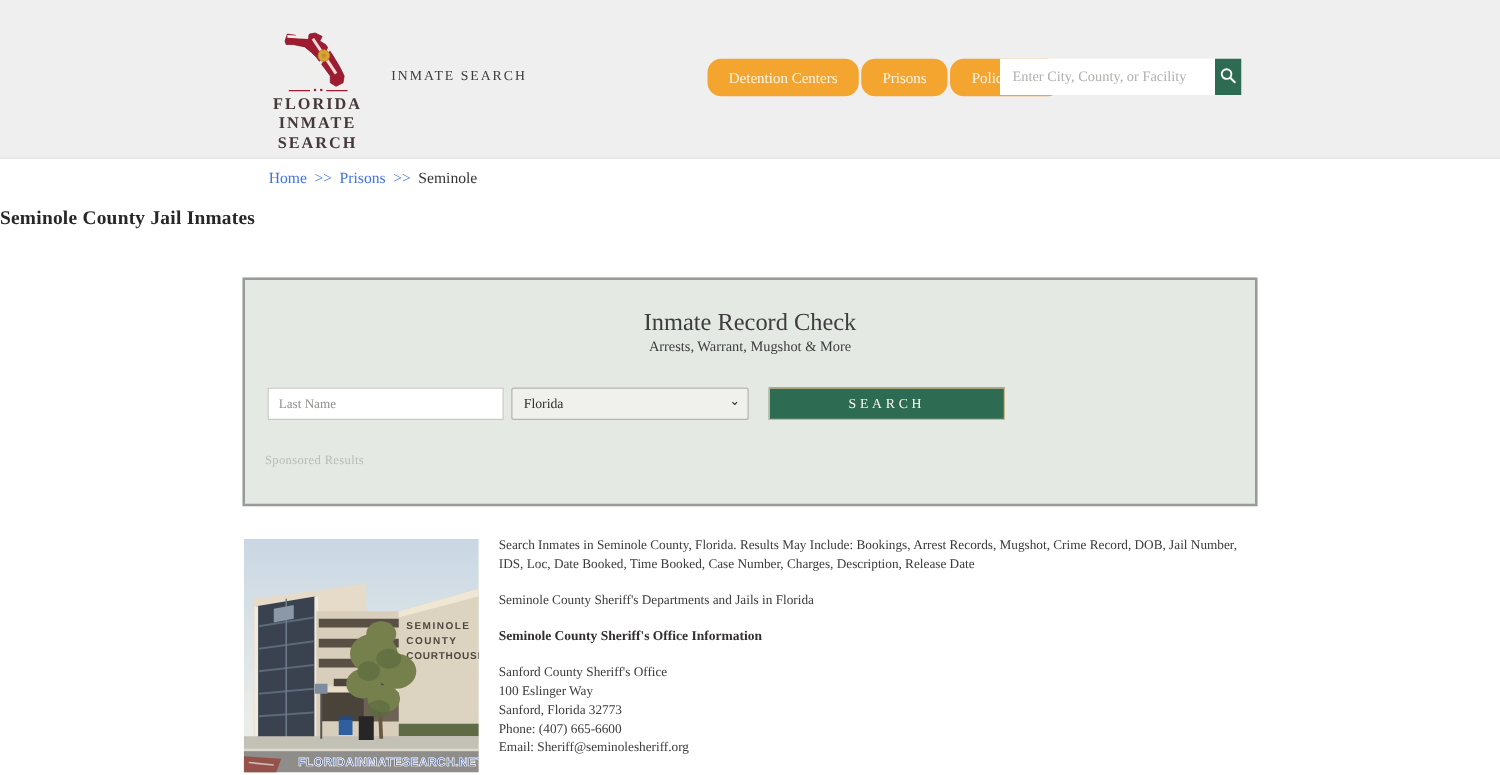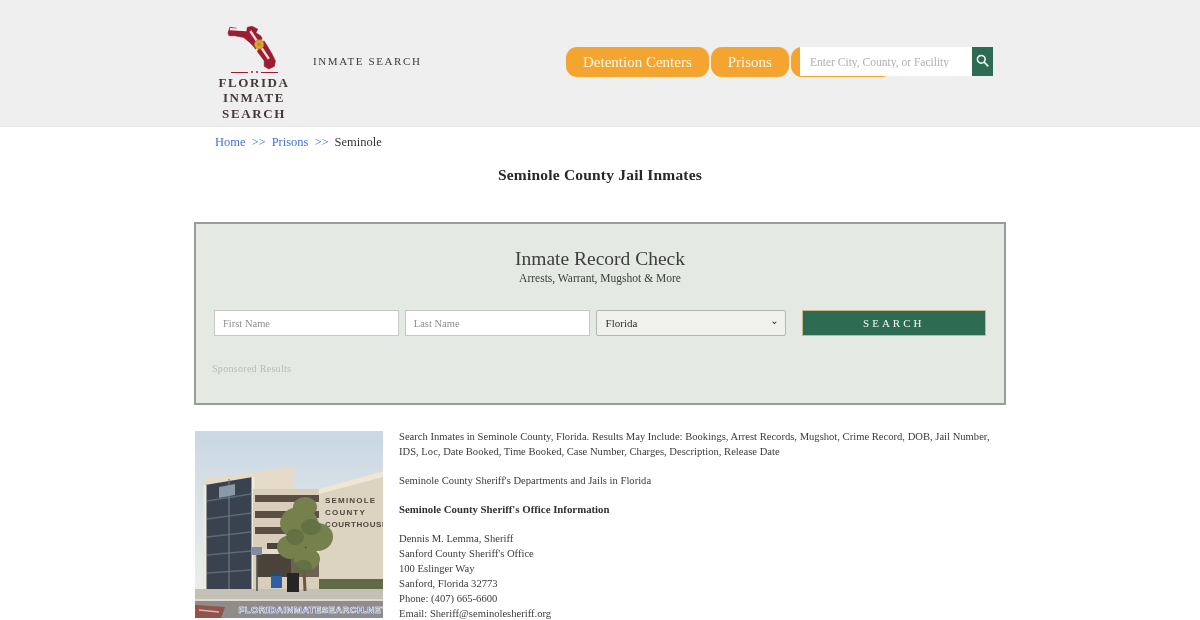--- a/index.html
+++ b/index.html
@@ -13,36 +13,36 @@
   .logo-block { position:absolute; left:204px; top:18px; width:100px; text-align:center; }
   .logo-block svg { display:block; margin:0 auto; }
   .logo-divider { display:flex; align-items:center; justify-content:center; gap:3px; margin:1px 0 2px; }
   .logo-divider .bar { width:17px; height:1px; background:#9e1b32; }
   .logo-divider .dot { width:2px; height:2px; border-radius:50%; background:#9e1b32; }
   .logo-line { font-size:13px; font-weight:bold; letter-spacing:1.6px; color:#453838; line-height:1.18; }
   .site-label { position:absolute; left:313px; top:55px; font-size:11px; letter-spacing:1.6px; color:#3c3c3c; }
 
   .main-nav { position:absolute; left:566px; top:47px; display:flex; gap:2px; }
   .nav-btn { height:30px; line-height:30px; padding:0 17px; background:#f4a52f;
-             color:#fdf7ea; font-size:15px; border:none; border-radius:11px;
+             color:#fdf7ea; font-size:12px; border:none; border-radius:11px;
              font-family:"Liberation Serif", serif; cursor:pointer; white-space:nowrap; }
 
   .header-search { position:absolute; left:800px; top:47px; display:flex; }
   .header-search input { width:172px; height:29px; border:none; background:#ffffff;
              padding:0 10px; font-size:11.5px; color:#555; font-family:"Liberation Serif", serif; }
   .header-search input::placeholder { color:#b0b0ac; }
   .header-search-btn { width:21px; height:29px; background:#2d6b52; border:none; cursor:pointer;
              display:flex; align-items:center; justify-content:center; padding:0; }
 
   
   .breadcrumb { position:absolute; left:215px; top:135px; font-size:12.5px; }
   .breadcrumb a { color:#4273dd; text-decoration:none; cursor:pointer; }
   .breadcrumb .sep { color:#4273dd; margin:0 6px; }
   .breadcrumb .current { color:#353535; }
-  .page-title { position:absolute; left:0; top:166px; width:1200px; text-align:center;
+  .page-title { position:absolute; left:0; top:166px; width:1200px; text-align:left;
                 font-size:15.5px; font-weight:600; color:#272727; letter-spacing:0.2px; }
 
   
   .record-panel { position:absolute; left:194px; top:222px; width:812px; height:183px;
                   background:#e4e9e4; border:2px solid #979c98; }
   .record-heading { margin-top:24px; text-align:center; font-size:19.5px; color:#3d3d3d; font-weight:normal; }
   .record-sub { text-align:center; font-size:11.5px; color:#3d3d3d; margin-top:2px; }
   .record-form { position:absolute; left:18px; top:86px; width:772px; display:flex; }
   .rc-input { width:189px; height:26px; border:1px solid #c8c8c3; background:#fff; padding:0 8px;
               font-size:10.5px; color:#444; font-family:"Liberation Serif", serif; }
@@ -119,21 +119,20 @@
     <a>Home</a><span class="sep">&gt;&gt;</span><a>Prisons</a><span class="sep">&gt;&gt;</span><span class="current">Seminole</span>
   </div>
 
   <h1 class="page-title">Seminole County Jail Inmates</h1>
 
   <section class="record-panel">
     <h2 class="record-heading">Inmate Record Check</h2>
     <div class="record-sub">Arrests, Warrant, Mugshot &amp; More</div>
 
     <div class="record-form">
-      <input class="rc-input" type="text" placeholder="First Name" style="">
       <input class="rc-input" type="text" placeholder="Last Name" style="">
       <span class="select-wrap">
         <select class="rc-select">
           <option>Florida</option>
         </select>
         <span class="select-chevron">⌄</span>
       </span>
       <button class="rc-search-btn">SEARCH</button>
     </div>
 
@@ -215,21 +214,20 @@
 
       <text x="118" y="182" text-anchor="middle" font-family="'Liberation Sans',sans-serif" font-size="9.5" font-weight="bold" fill="#3d5fb0" stroke="#ffffff" stroke-width="0.55" letter-spacing="0.4">FLORIDAINMATESEARCH.NET</text>
     </svg>
   </div>
 
   <div class="content-text">
     <p>Search Inmates in Seminole County, Florida. Results May Include: Bookings, Arrest Records, Mugshot, Crime Record, DOB, Jail Number, IDS, Loc, Date Booked, Time Booked, Case Number, Charges, Description, Release Date</p>
     <p>Seminole County Sheriff's Departments and Jails in Florida</p>
     <p class="office-heading">Seminole County Sheriff's Office Information</p>
     <div class="contact-block">
-      <div>Dennis M. Lemma, Sheriff</div>
       <div>Sanford County Sheriff's Office</div>
       <div>100 Eslinger Way</div>
       <div>Sanford, Florida 32773</div>
       <div>Phone: (407) 665-6600</div>
       <div>Email: Sheriff@seminolesheriff.org</div>
     </div>
   </div>
 
 </div>
 

